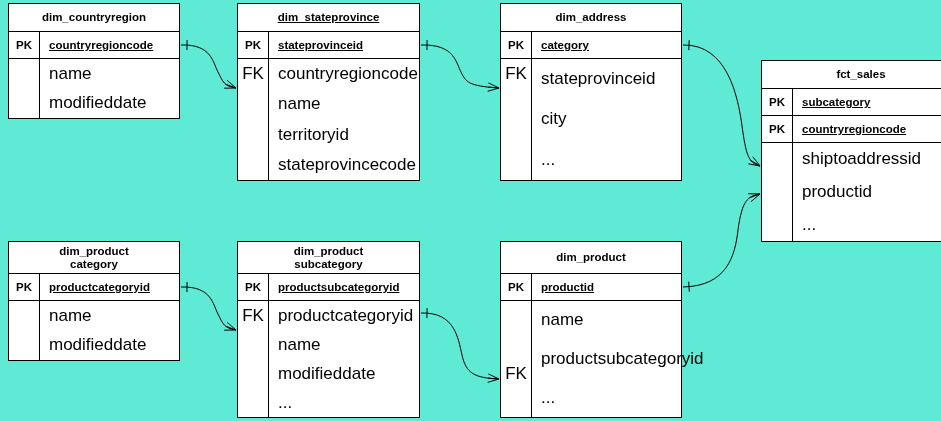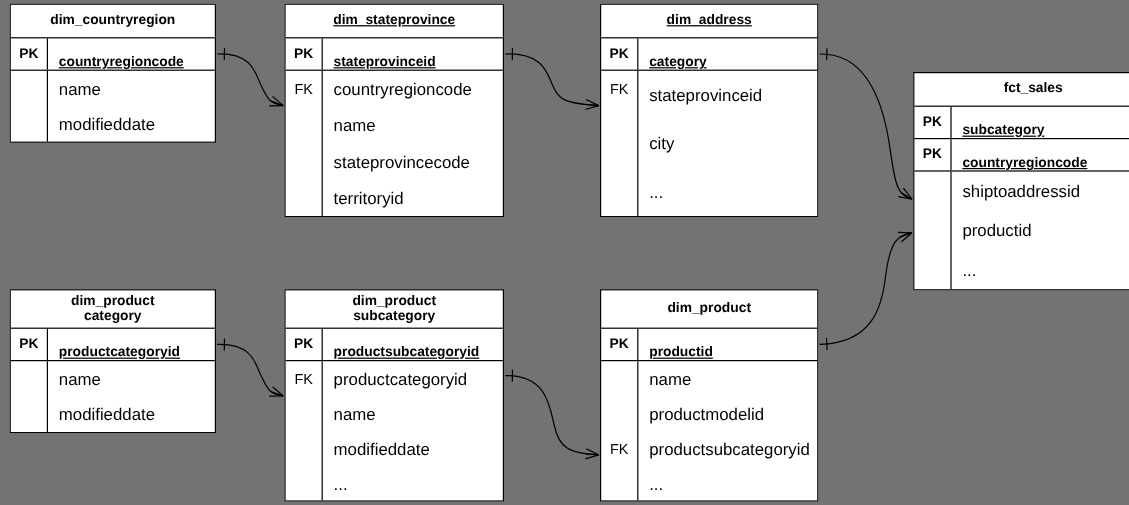--- a/index.html
+++ b/index.html
@@ -5,21 +5,21 @@
 <style>
   html, body {
     margin: 0;
     padding: 0;
     background: #ffffff;
   }
   #canvas {
     position: relative;
     width: 941px;
     height: 421px;
-    background: #737373;
+    background: #5eead4;
     font-family: "Liberation Sans", sans-serif;
     overflow: hidden;
   }
   .entity {
     position: absolute;
     box-sizing: border-box;
     border: 1px solid #000000;
     background: #ffffff;
     display: flex;
     flex-direction: column;
@@ -40,21 +40,21 @@
   }
   .rows {
     flex: 1 1 auto;
     display: flex;
     flex-direction: column;
   }
   .row {
     box-sizing: border-box;
     display: flex;
     flex-direction: row;
-    align-items: flex-end;
+    align-items: center;
   }
   .row.keyrow {
     border-bottom: 1px solid #000000;
   }
   .keycol {
     box-sizing: border-box;
     width: 31px;
     flex: 0 0 31px;
     align-self: stretch;
     border-right: 1px solid #000000;
@@ -83,33 +83,33 @@
   }
   .attrblock .keycol {
     align-self: stretch;
     display: flex;
     flex-direction: column;
   }
   .attrblock .keycell {
     display: flex;
     align-items: center;
     justify-content: center;
-    font-size: 12px;
+    font-size: 17px;
     color: #000000;
   }
   .attrblock .attrs {
     flex: 1 1 auto;
     display: flex;
     flex-direction: column;
   }
   .attrcell {
     display: flex;
     align-items: center;
     padding-left: 9px;
-    font-size: 14px;
+    font-size: 17px;
     color: #000000;
     white-space: nowrap;
   }
   #links {
     position: absolute;
     left: 0;
     top: 0;
     width: 941px;
     height: 421px;
     pointer-events: none;
@@ -198,28 +198,28 @@
           <div class="attrblock">
             <div class="keycol">
               <div class="keycell" style="flex: 1 1 0px;">FK</div>
               <div class="keycell" style="flex: 1 1 0px;"></div>
               <div class="keycell" style="flex: 1 1 0px;"></div>
               <div class="keycell" style="flex: 1 1 0px;"></div>
             </div>
             <div class="attrs">
               <div class="attrcell" style="flex: 1 1 0px;">countryregioncode</div>
               <div class="attrcell" style="flex: 1 1 0px;">name</div>
+              <div class="attrcell" style="flex: 1 1 0px;">territoryid</div>
               <div class="attrcell" style="flex: 1 1 0px;">stateprovincecode</div>
-              <div class="attrcell" style="flex: 1 1 0px;">territoryid</div>
             </div>
           </div>
         </div>
       </div>
       <div class="entity" style="left: 500px; top: 3px; width: 182px; height: 178px;">
-        <div class="entity-title" style="height: 28px; flex: 0 0 28px; text-decoration: underline;">dim_address</div>
+        <div class="entity-title" style="height: 28px; flex: 0 0 28px;">dim_address</div>
         <div class="rows">
           <div class="row keyrow" style="height: 27px; flex: 0 0 27px;">
             <div class="keycol bold">PK</div>
             <div class="namecol pk">category</div>
           </div>
           <div class="attrblock">
             <div class="keycol">
               <div class="keycell" style="flex: 1 1 0px;">FK</div>
               <div class="keycell" style="flex: 1 1 0px;"></div>
               <div class="keycell" style="flex: 1 1 0px;"></div>
@@ -311,21 +311,20 @@
           </div>
           <div class="attrblock">
             <div class="keycol">
               <div class="keycell" style="flex: 1 1 0px;"></div>
               <div class="keycell" style="flex: 1 1 0px;"></div>
               <div class="keycell" style="flex: 1 1 0px;">FK</div>
               <div class="keycell" style="flex: 1 1 0px;"></div>
             </div>
             <div class="attrs">
               <div class="attrcell" style="flex: 1 1 0px;">name</div>
-              <div class="attrcell" style="flex: 1 1 0px;">productmodelid</div>
               <div class="attrcell" style="flex: 1 1 0px;">productsubcategoryid</div>
               <div class="attrcell" style="flex: 1 1 0px;">...</div>
             </div>
           </div>
         </div>
       </div>
     </div>
 </div>
 
 </body></html>

